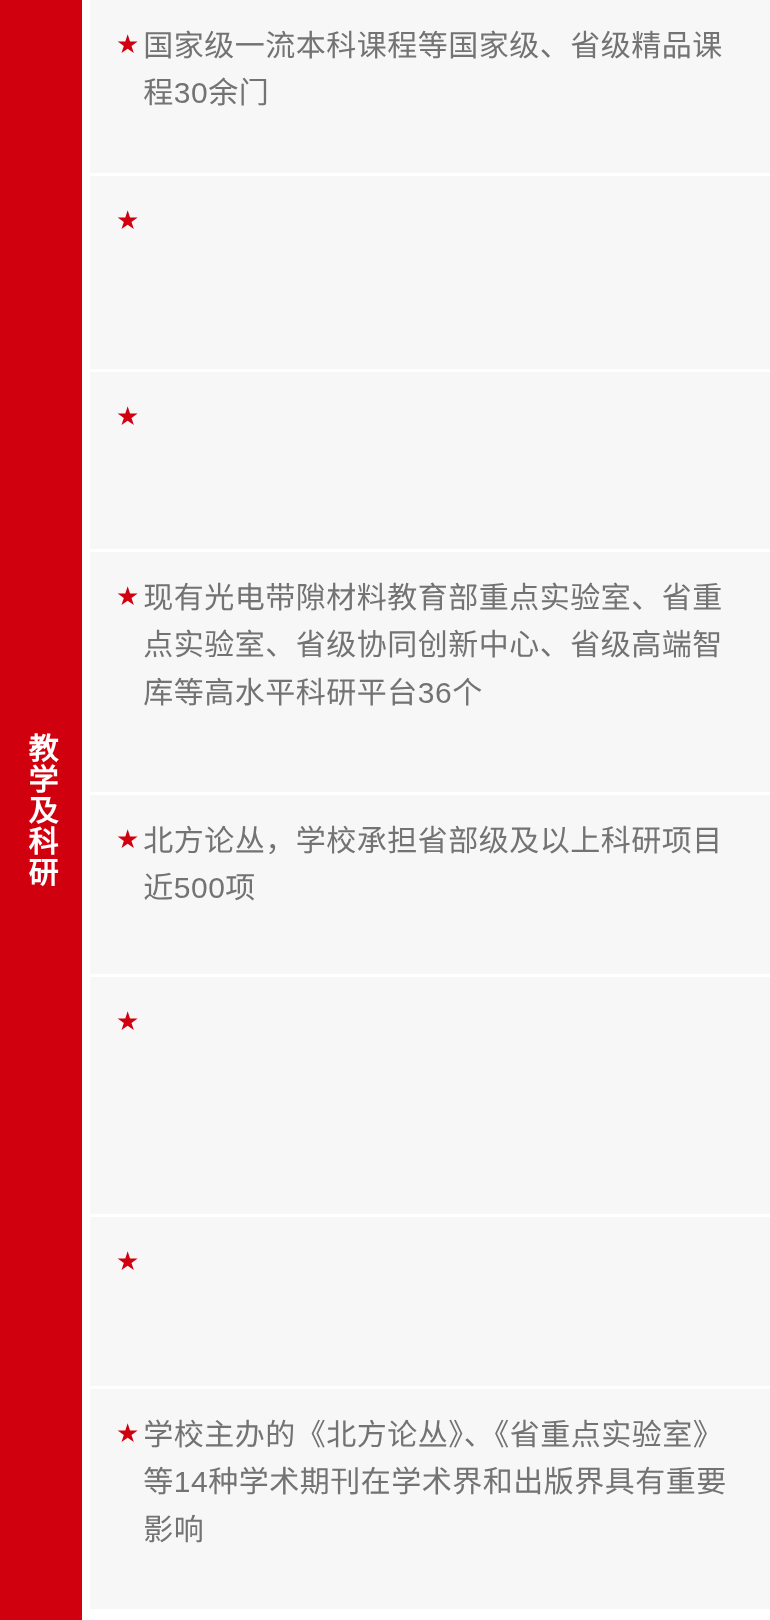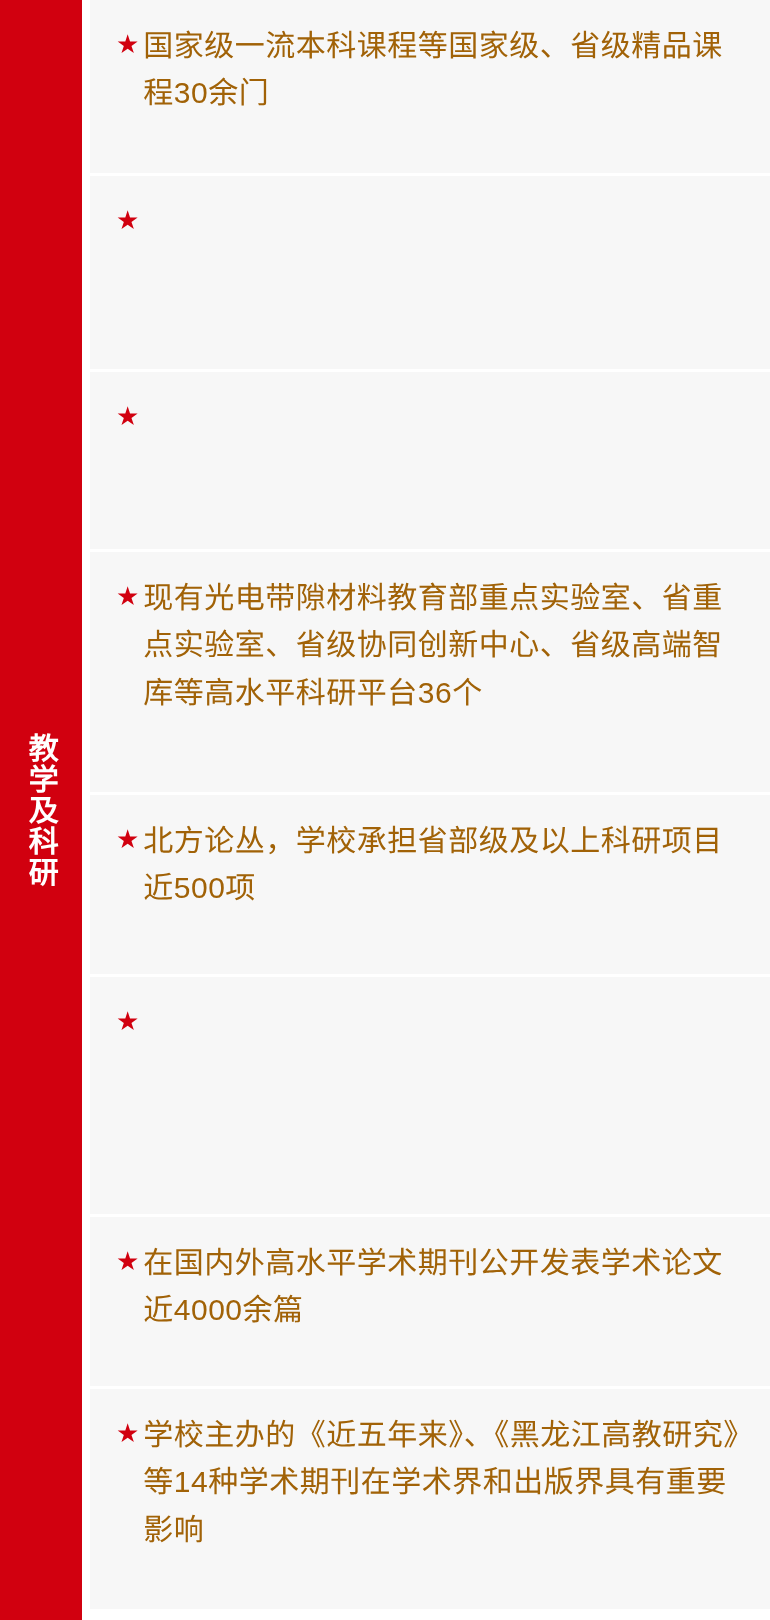--- a/index.html
+++ b/index.html
@@ -55,21 +55,21 @@
   .item {
     background: #f7f7f7;
     border-bottom: 3px solid #ffffff;
     box-sizing: border-box;
     padding: 22px 18px 18px 26px;
     display: flex;
     flex-direction: row;
     align-items: flex-start;
   }
   .item-text {
-    color: #a16207;
+    color: #737373;
     font-size: 30px;
     line-height: 1.58;
     letter-spacing: 0.5px;
     font-family: "Liberation Sans", "DejaVu Sans", sans-serif;
     white-space: pre-wrap;
     word-break: break-word;
   }
   .bullet {
     color: #d1000f;
     font-size: 26px;
@@ -121,22 +121,21 @@
       <span class="bullet">★</span>
       <span class="item-text">北方论丛，学校承担省部级及以上科研项目近500项</span>
     </div>
 
     <div class="item h6">
       <span class="bullet">★</span>
     </div>
 
     <div class="item h7">
       <span class="bullet">★</span>
-      <span class="item-text">在国内外高水平学术期刊公开发表学术论文近4000余篇</span>
     </div>
 
     <div class="item h8">
       <span class="bullet">★</span>
-      <span class="item-text">学校主办的《近五年来》、《黑龙江高教研究》等14种学术期刊在学术界和出版界具有重要影响</span>
+      <span class="item-text">学校主办的《北方论丛》、《省重点实验室》等14种学术期刊在学术界和出版界具有重要影响</span>
     </div>
 
   </div>
 </div>
 
 </body></html>

